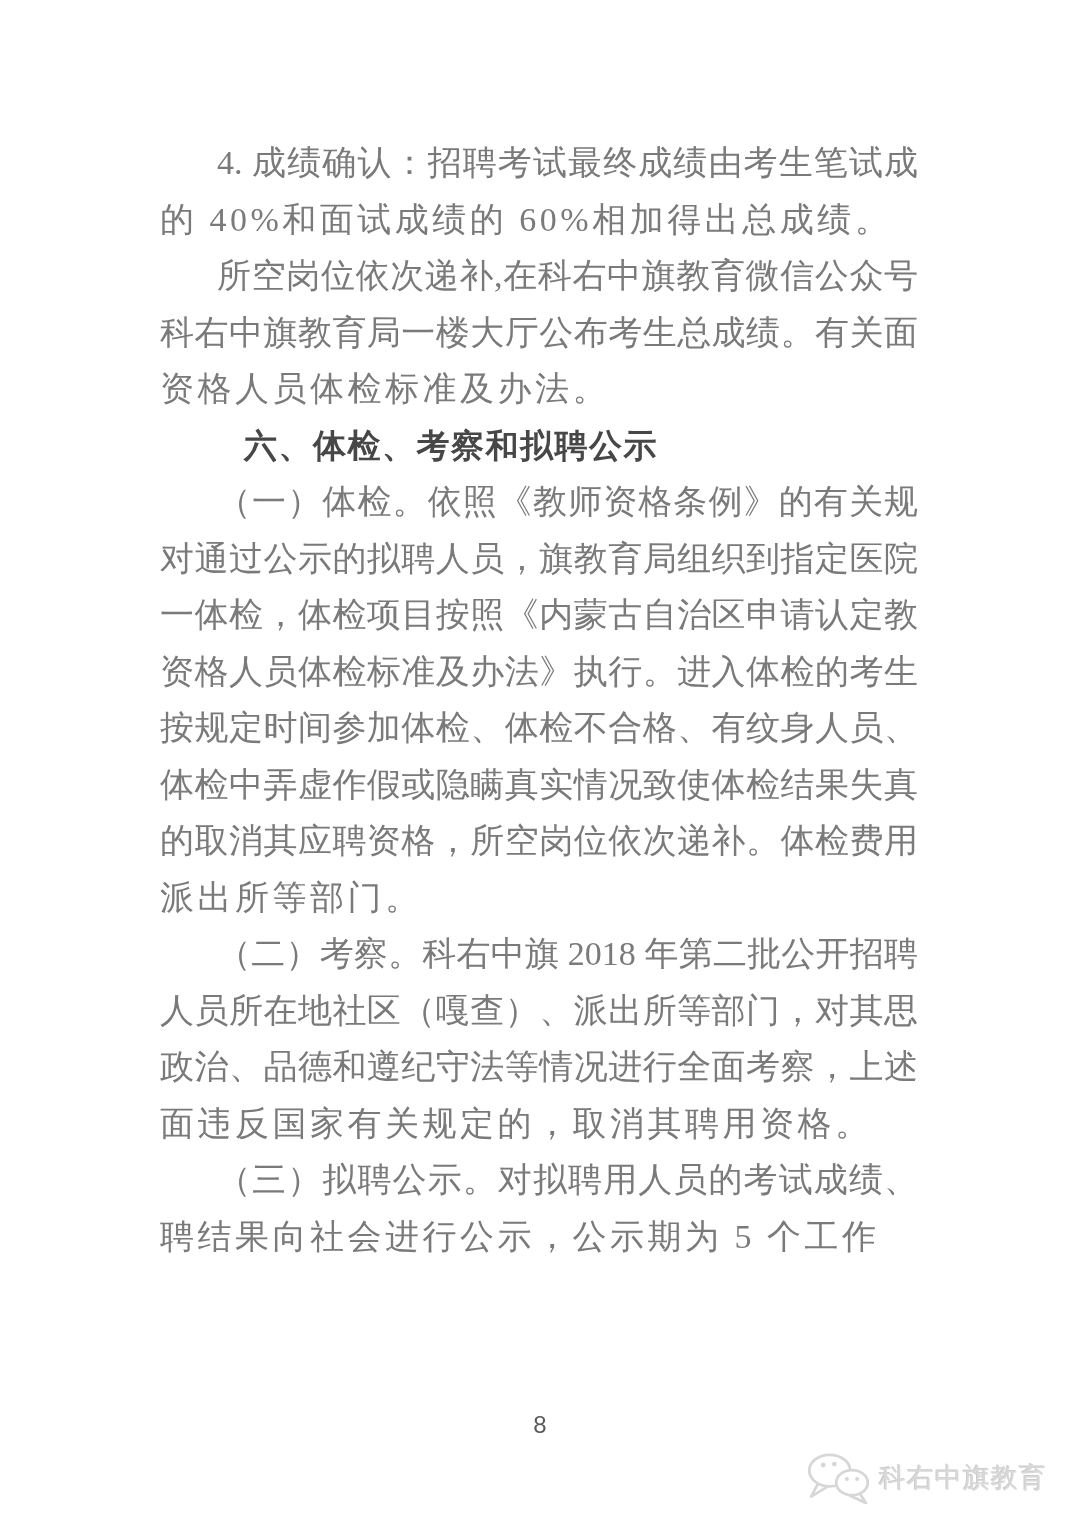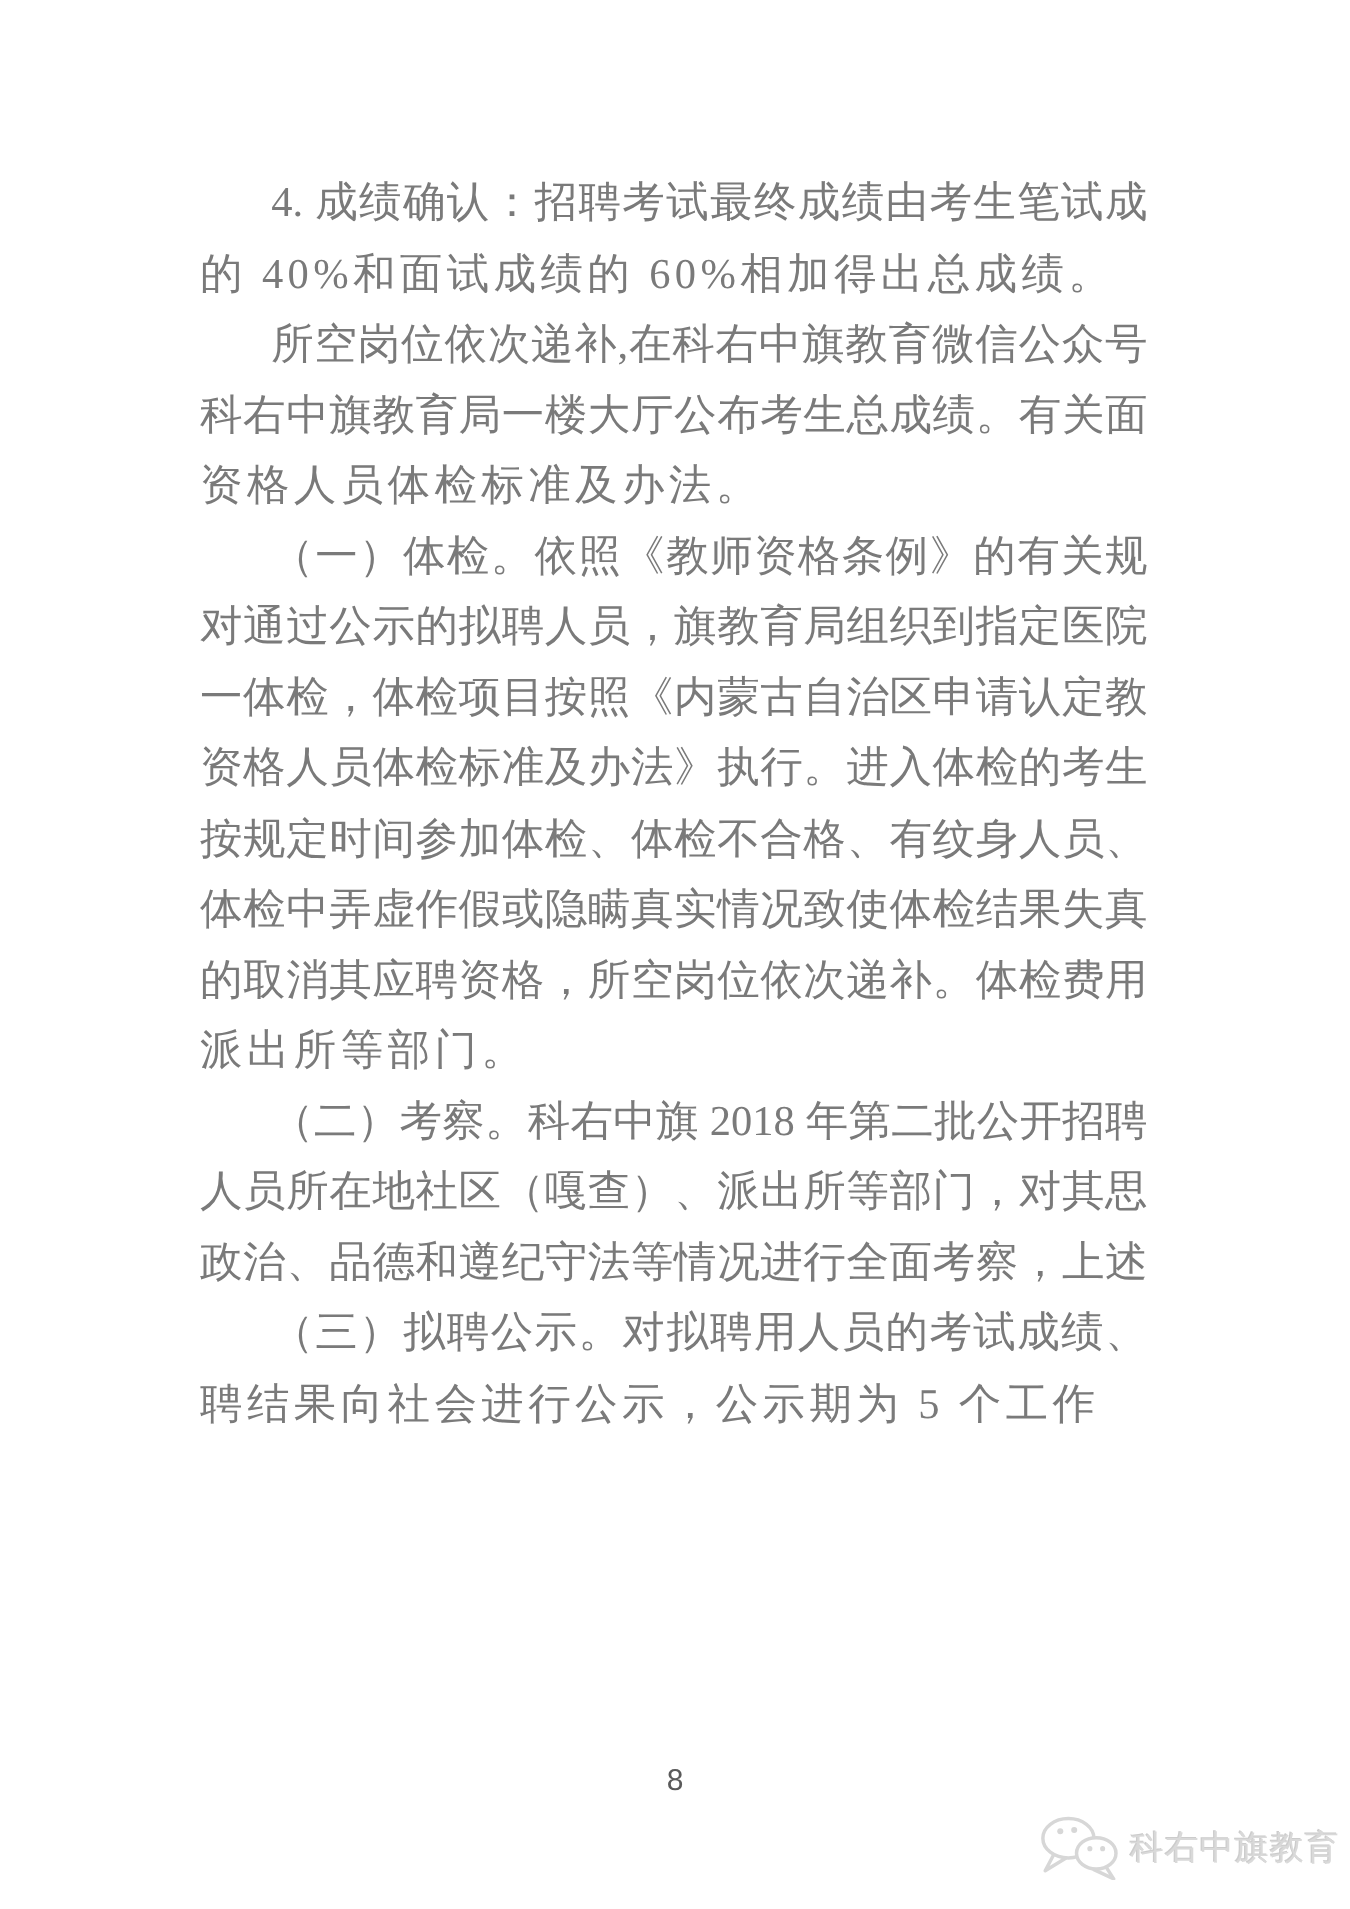--- a/index.html
+++ b/index.html
@@ -33,21 +33,21 @@
     text-indent: 84px;
     text-align: left; text-align-last: left;
   }
   .page-number {
     position: absolute; top: 1408px; left: 0; width: 100%;
     text-align: center; font-size: 24px; line-height: 34px;
     color: var(--pagenum, #5a5a5a);
     font-family: "Liberation Sans", "DejaVu Sans", sans-serif;
   }
   .watermark {
-    position: absolute; top: 1452px; right: 8px;
+    position: absolute; top: 1452px; right: 33px;
     display: flex; align-items: center; gap: 6px;
   }
   .wm-label {
     font-size: 27px; letter-spacing: 1px;
     color: var(--wm, #d9d9d9);
     font-family: "Liberation Sans", "DejaVu Sans", sans-serif;
     text-shadow: -1px -1px 0 #cccccc, 1px 1px 1px #ffffff;
   }
   .wm-icon { display: block; }
 </style>
@@ -55,31 +55,33 @@
 <body>
 
 <div class="page">
 
   <main class="doc">
       <p class="line para-start">4. 成绩确认：招聘考试最终成绩由考生笔试成绩</p>
       <p class="line plain">的 40%和面试成绩的 60%相加得出总成绩。</p>
       <p class="line para-start">所空岗位依次递补,在科右中旗教育微信公众号和</p>
       <p class="line full">科右中旗教育局一楼大厅公布考生总成绩。有关面试</p>
       <p class="line plain">资格人员体检标准及办法。</p>
+      <p class="line heading">六、体检、考察和拟聘公示</p>
       <p class="line para-start">（一）体检。依照《教师资格条例》的有关规定，</p>
       <p class="line full">对通过公示的拟聘人员，旗教育局组织到指定医院统</p>
       <p class="line full">一体检，体检项目按照《内蒙古自治区申请认定教师</p>
       <p class="line full">资格人员体检标准及办法》执行。进入体检的考生未</p>
       <p class="line full">按规定时间参加体检、体检不合格、有纹身人员、在</p>
       <p class="line full">体检中弄虚作假或隐瞒真实情况致使体检结果失真</p>
       <p class="line full">的取消其应聘资格，所空岗位依次递补。体检费用由</p>
       <p class="line plain">派出所等部门。</p>
       <p class="line para-start">（二）考察。科右中旗 2018 年第二批公开招聘</p>
       <p class="line full">人员所在地社区（嘎查）、派出所等部门，对其思想</p>
       <p class="line full">政治、品德和遵纪守法等情况进行全面考察，上述方</p>
+      <p class="line plain">面违反国家有关规定的，取消其聘用资格。</p>
       <p class="line para-start">（三）拟聘公示。对拟聘用人员的考试成绩、招</p>
       <p class="line plain">聘结果向社会进行公示，公示期为 5 个工作日。</p>
     </main>
 
   <div class="page-number">8</div>
 
   <div class="watermark">
     <svg class="wm-icon" width="68" height="52" viewBox="0 0 72 56" xmlns="http://www.w3.org/2000/svg">
       <g fill="#ffffff" stroke="#d7d7d7" stroke-width="3" stroke-linejoin="round">
         <path d="M14 33 L6 48 L24 37 Z"></path>

